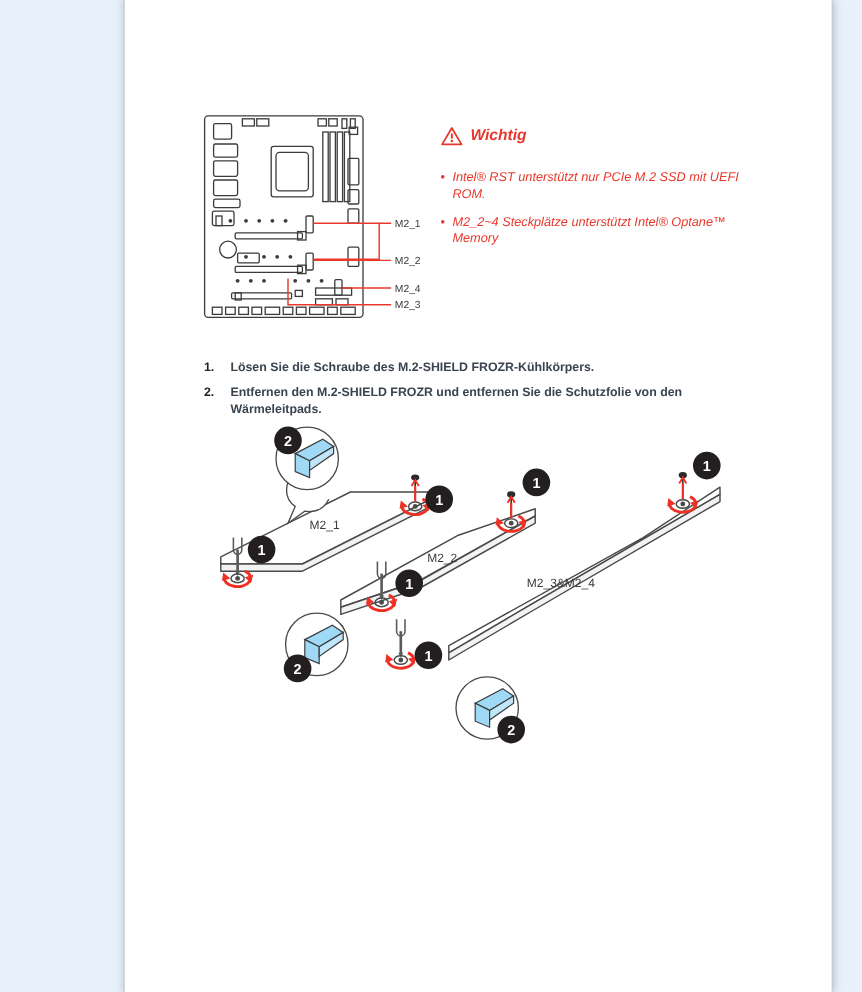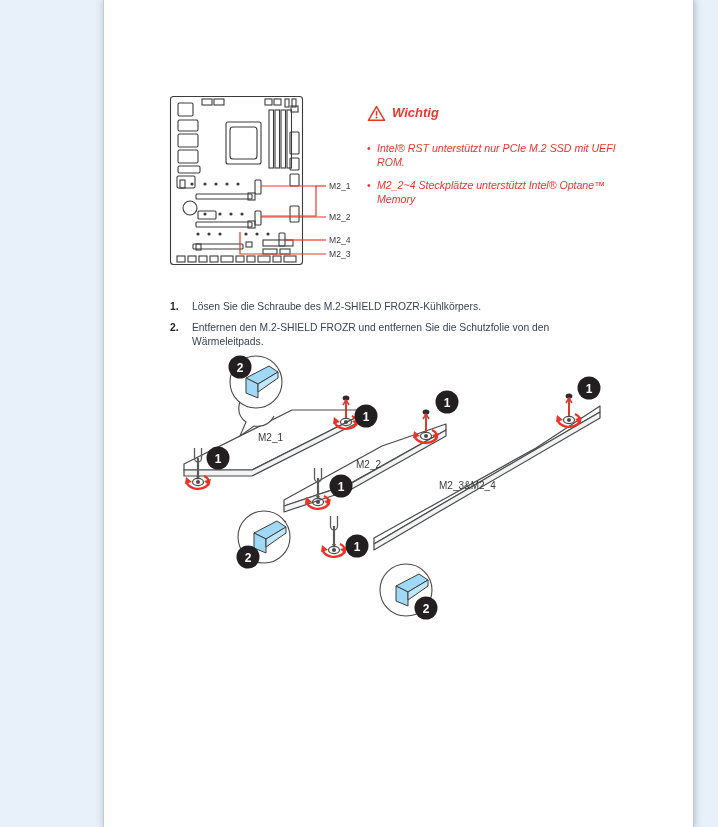--- a/index.html
+++ b/index.html
@@ -67,21 +67,21 @@
     position: absolute;
     left: 66px;
     top: 279px;
     font-size: 11.6px;
     font-weight: bold;
     color: #231f20;
   }
   .steps { position: absolute; left: 66px; top: 300px; width: 450px; }
   .step { display: flex; margin-bottom: 7px; font-size: 10.3px; color: #3a4450; line-height: 1.34; }
   .step-num { font-weight: bold; color: #231f20; width: 22px; flex: none; }
-  .step-txt { flex: 1; }
+  .step-txt { flex: 1; font-weight: bold; }
   .install-figure { position: absolute; left: 70px; top: 352px; width: 455px; height: 285px; }
   svg { display: block; }
 </style>
 </head>
 <body>
 
 <div id="viewport">
   <div id="page">
 
 

